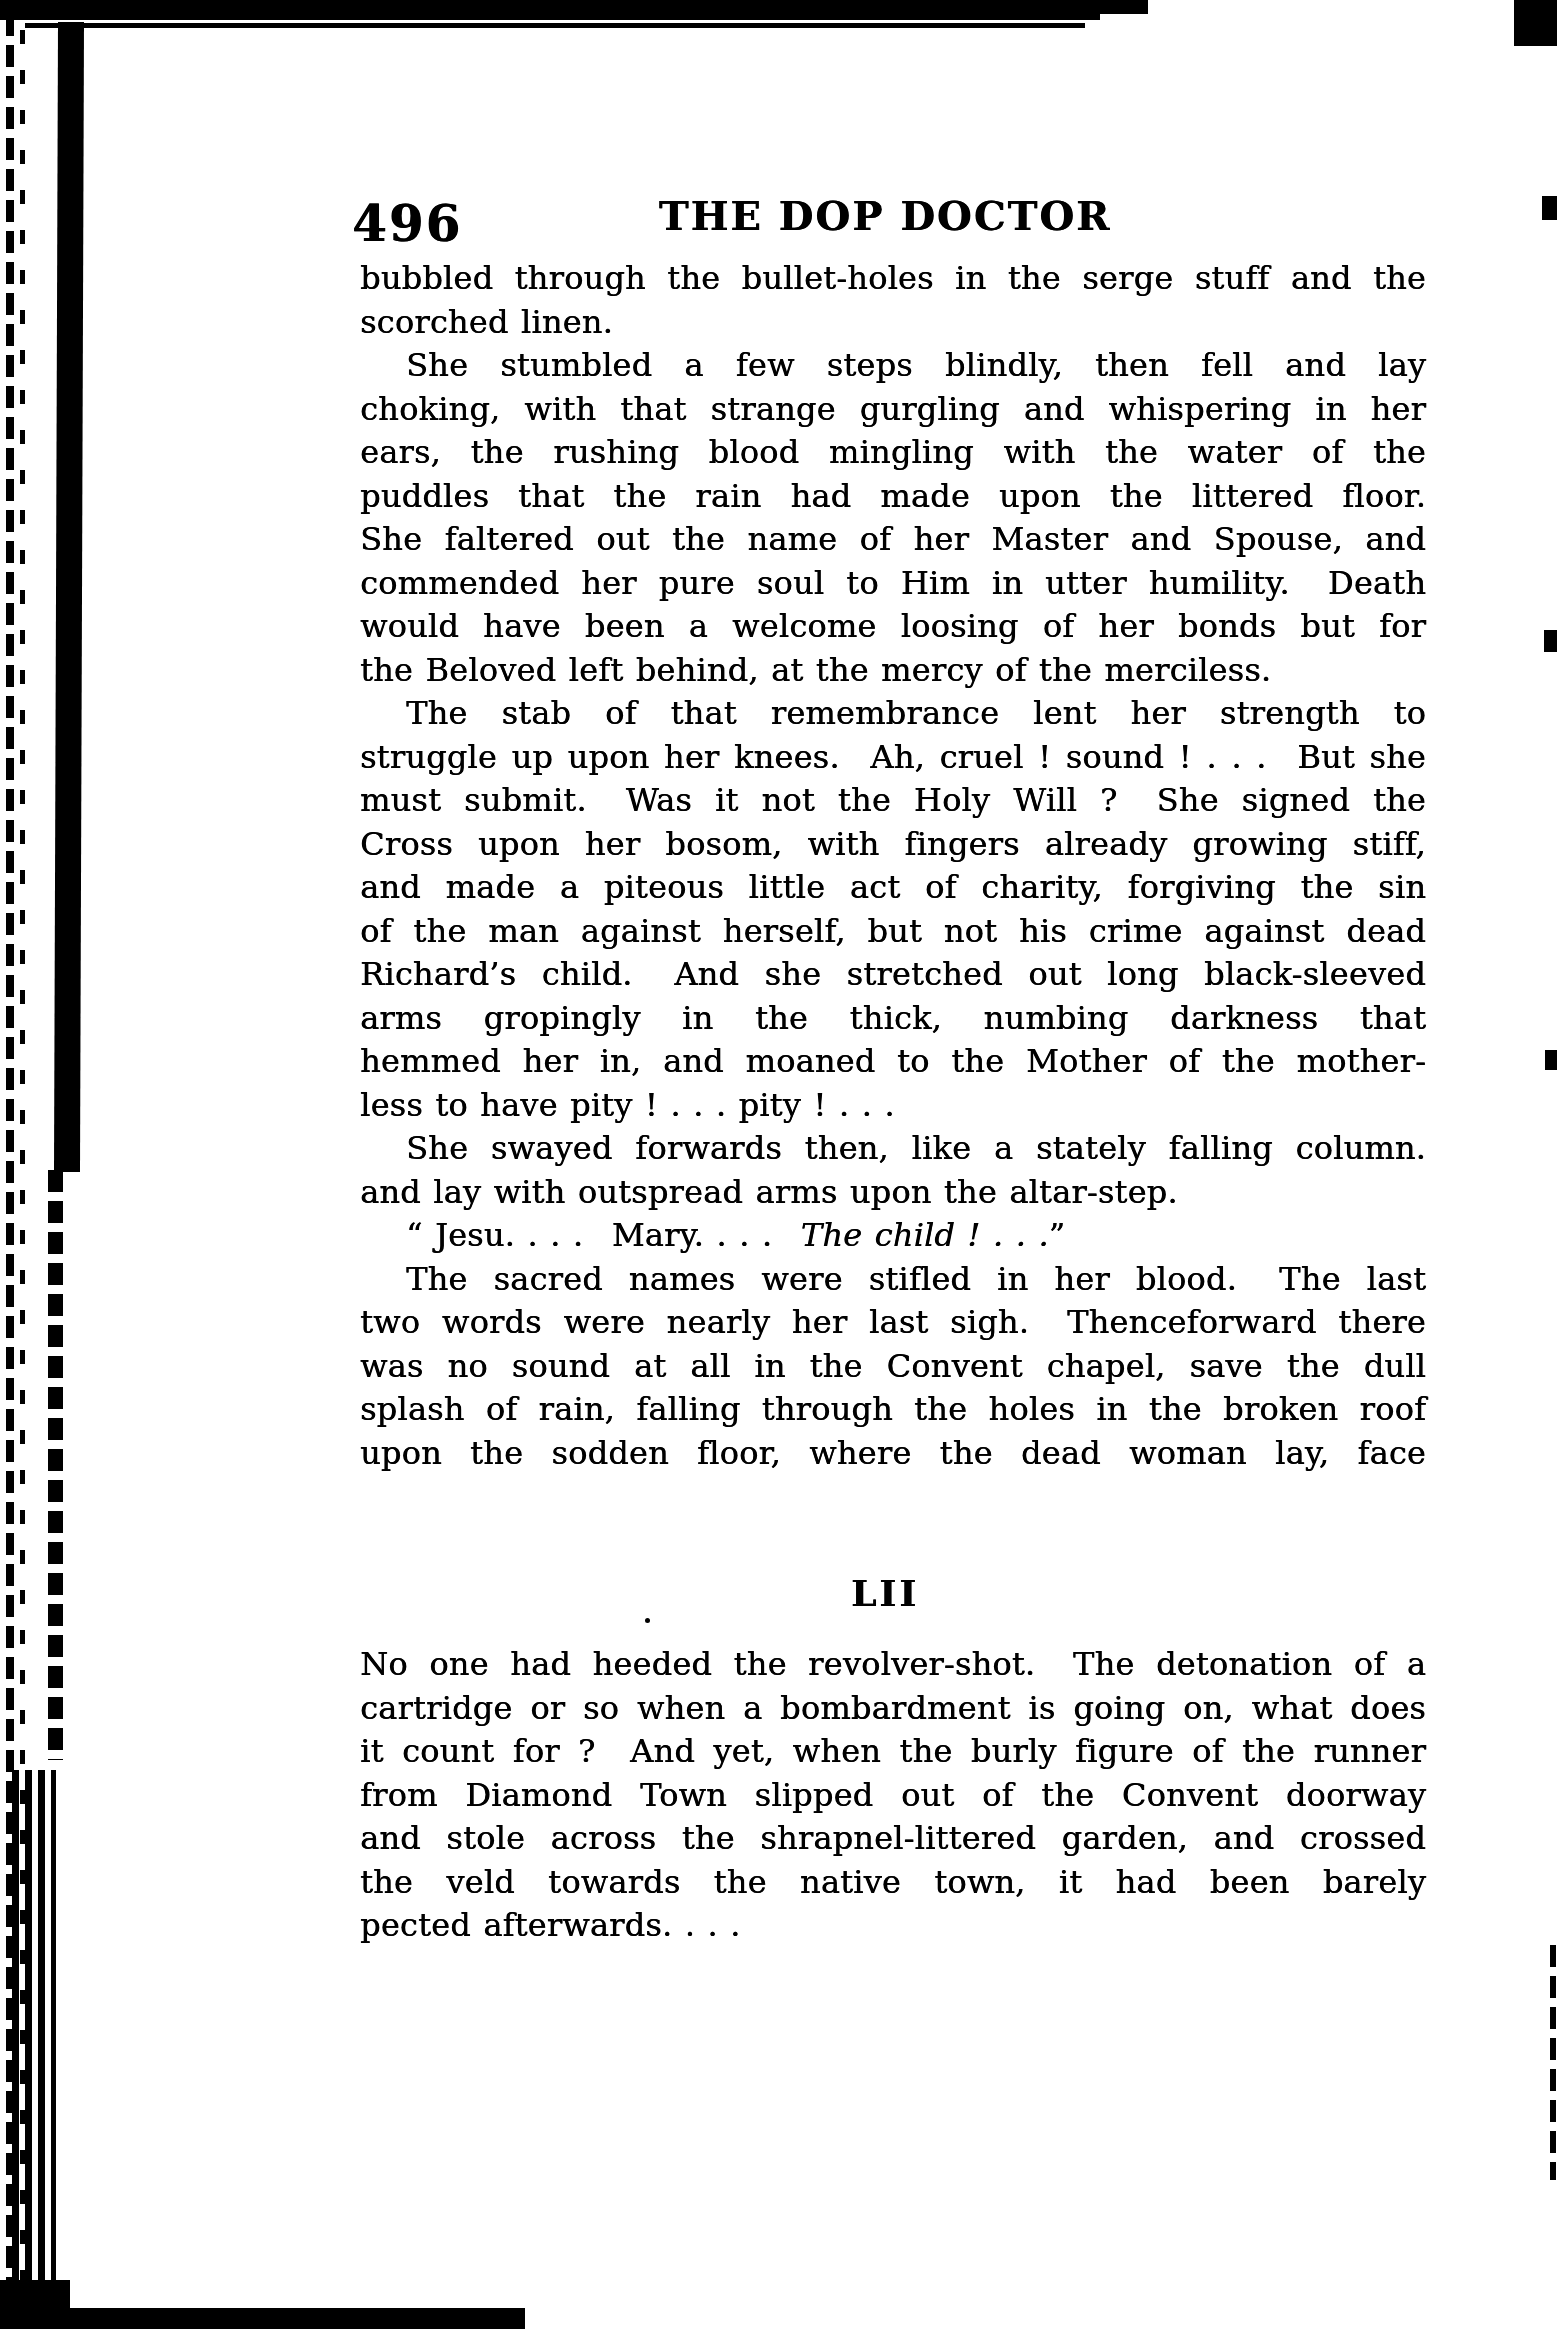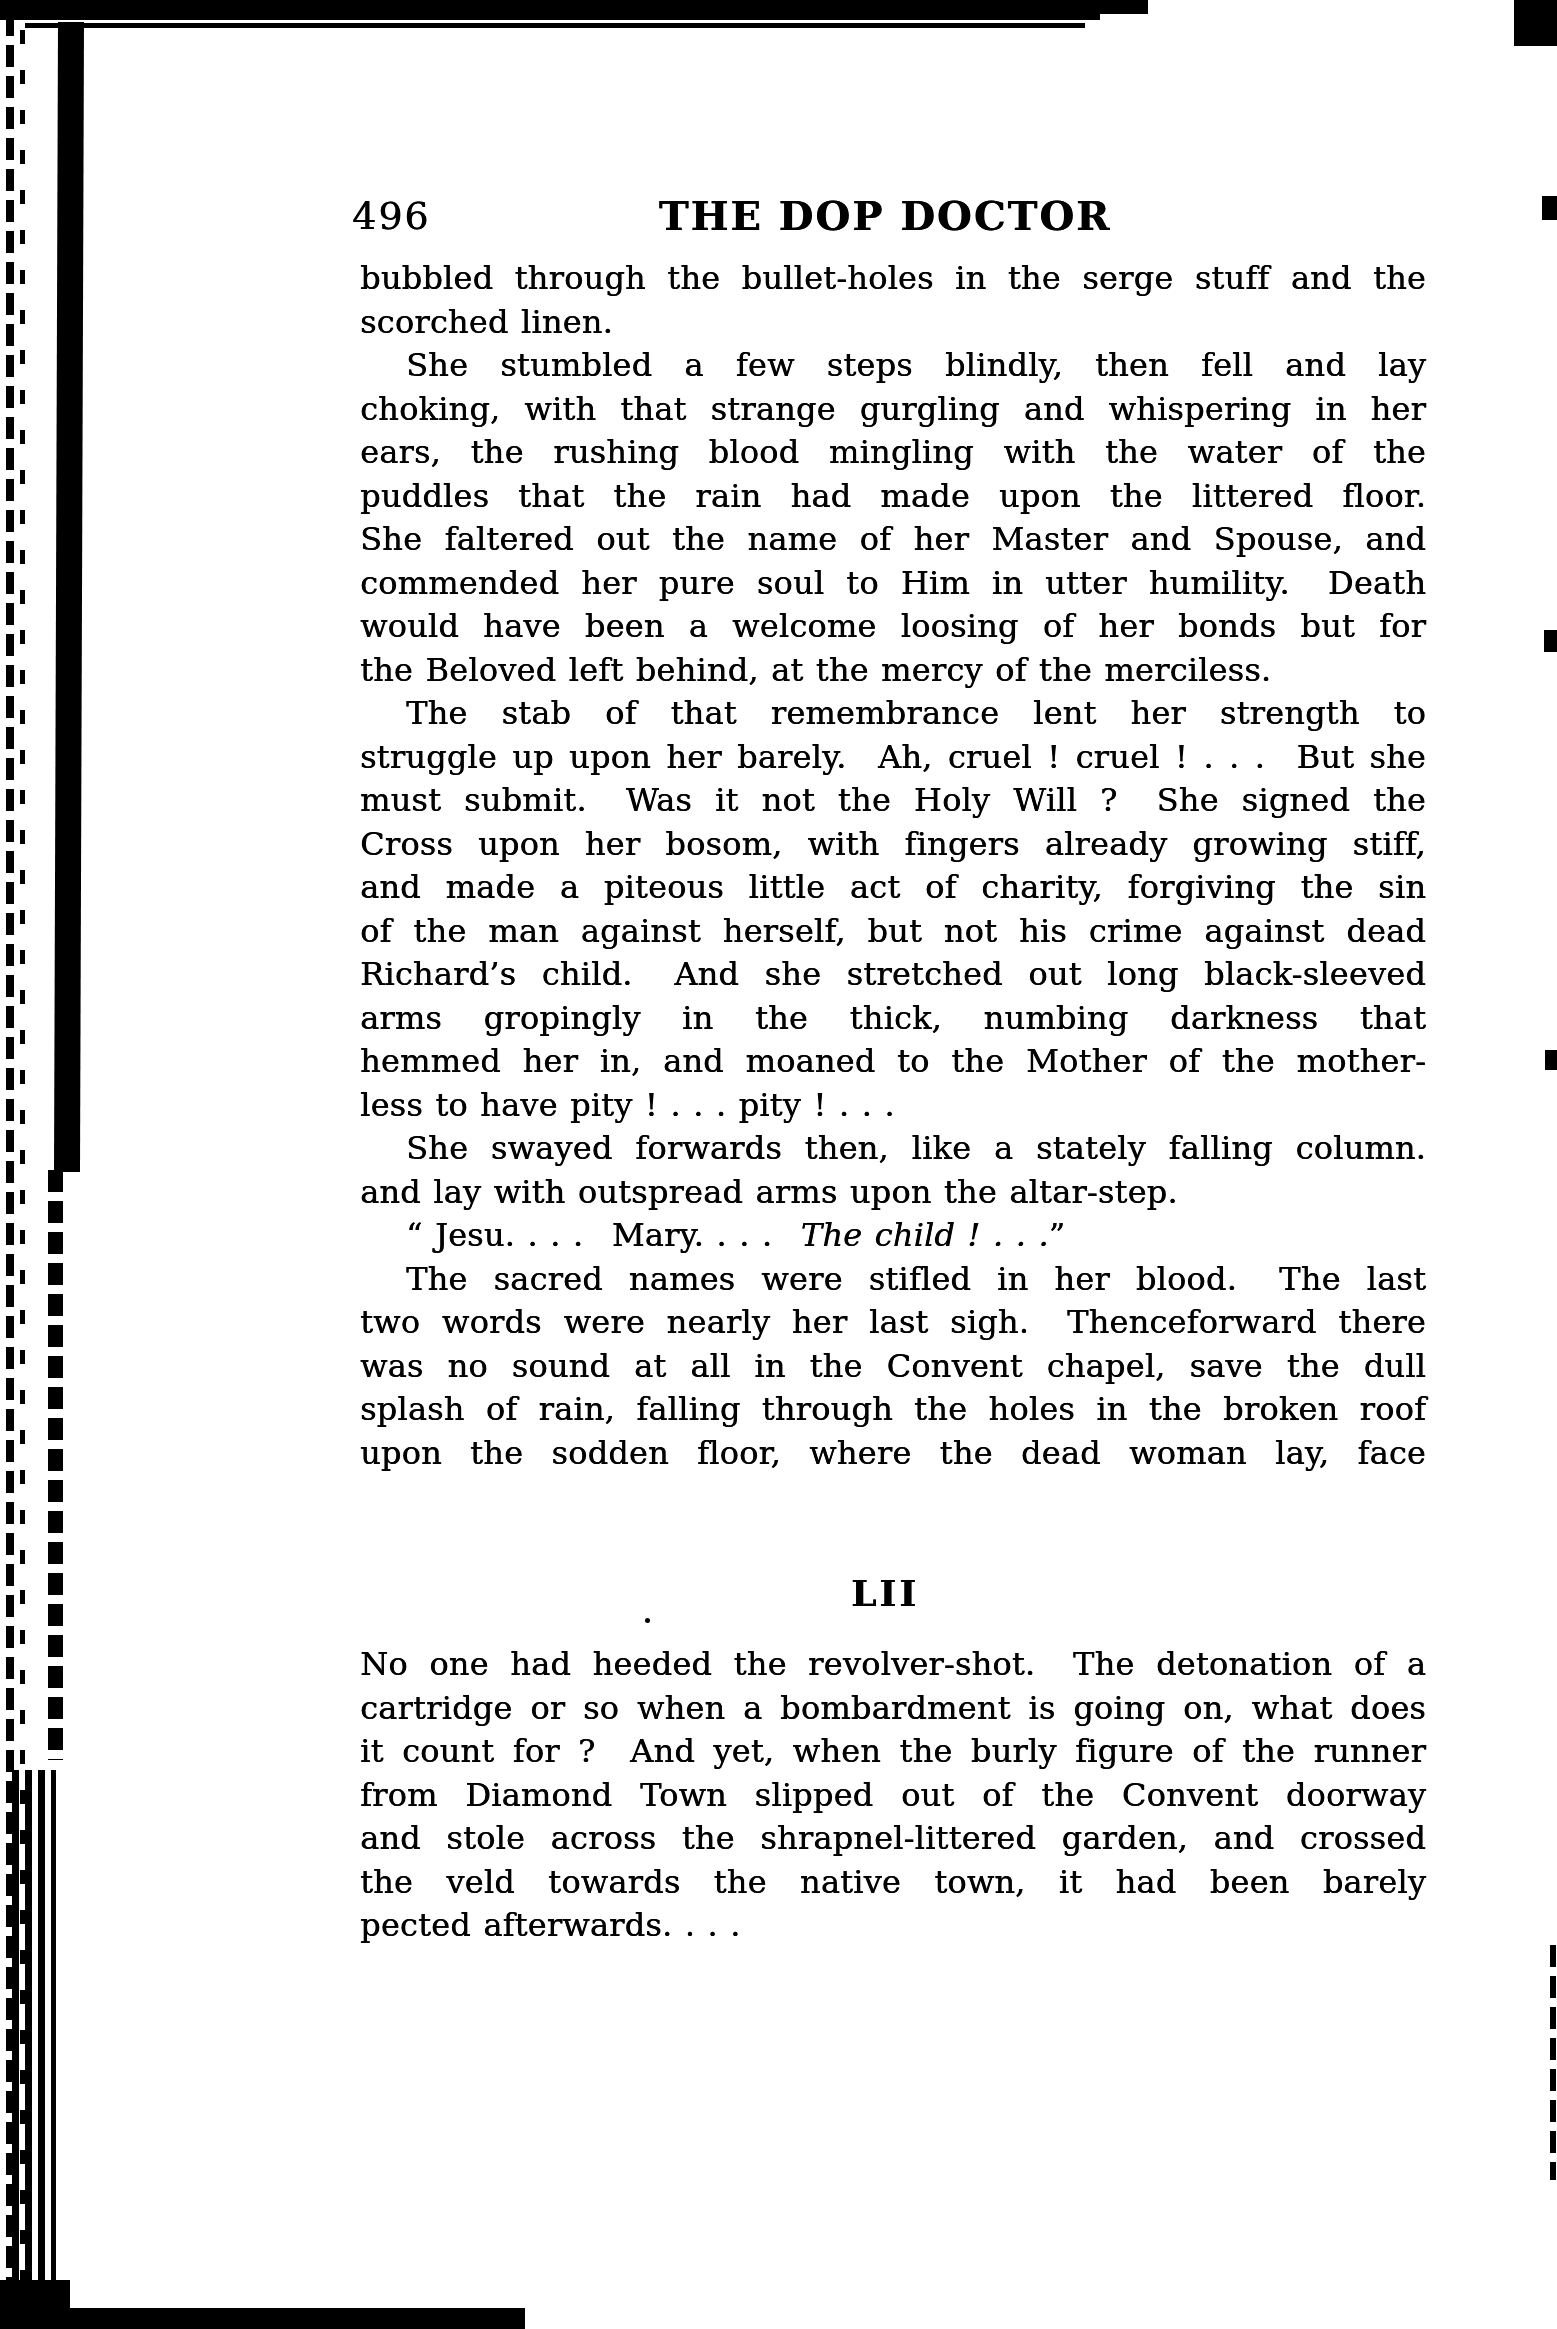--- a/index.html
+++ b/index.html
@@ -14,21 +14,21 @@
   .art{position:absolute;background:#000;}
   .dashes-v{background:repeating-linear-gradient(180deg,#000 0 22px,rgba(0,0,0,0) 22px 31px);}
   .sparse-v{background:repeating-linear-gradient(180deg,#000 0 14px,rgba(0,0,0,0) 14px 40px);}
   .stripes{background:repeating-linear-gradient(90deg,#000 0 7px,rgba(0,0,0,0) 7px 13px);}
 
   
   .running-head{
     position:absolute;left:352px;top:192px;width:1066px;height:46px;
   }
   .pagenum{
-    position:absolute;left:0;top:2px;font-size:38px;font-weight:normal;
+    position:absolute;left:0;top:2px;font-size:50px;font-weight:bold;
     letter-spacing:2px;text-shadow:0.5px 0 #000;
   }
   .title{
     position:absolute;left:0;right:0;text-align:center;font-size:40px;
     font-weight:bold;letter-spacing:2px;text-shadow:0.5px 0 #000;
   }
 
   
   .textblock{
     position:absolute;left:352px;width:1066px;
@@ -86,21 +86,21 @@
     <div class="line end">scorched linen.</div>
     <div class="line indent">She stumbled a few steps blindly, then fell and lay</div>
     <div class="line">choking, with that strange gurgling and whispering in her</div>
     <div class="line">ears, the rushing blood mingling with the water of the</div>
     <div class="line">puddles that the rain had made upon the littered floor.</div>
     <div class="line">She faltered out the name of her Master and Spouse, and</div>
     <div class="line">commended her pure soul to Him in utter humility.  Death</div>
     <div class="line">would have been a welcome loosing of her bonds but for</div>
     <div class="line end">the Beloved left behind, at the mercy of the merciless.</div>
     <div class="line indent">The stab of that remembrance lent her strength to</div>
-    <div class="line">struggle up upon her barely.  Ah, cruel ! cruel ! . . .  But she</div>
+    <div class="line">struggle up upon her knees.  Ah, cruel ! sound ! . . .  But she</div>
     <div class="line">must submit.  Was it not the Holy Will ?  She signed the</div>
     <div class="line">Cross upon her bosom, with fingers already growing stiff,</div>
     <div class="line">and made a piteous little act of charity, forgiving the sin</div>
     <div class="line">of the man against herself, but not his crime against dead</div>
     <div class="line">Richard’s child.  And she stretched out long black-sleeved</div>
     <div class="line">arms gropingly in the thick, numbing darkness that</div>
     <div class="line">hemmed her in, and moaned to the Mother of the mother-</div>
     <div class="line end">less to have pity ! . . . pity ! . . .</div>
     <div class="line indent">She swayed forwards then, like a stately falling column.</div>
     <div class="line end">and lay with outspread arms upon the altar-step.</div>

